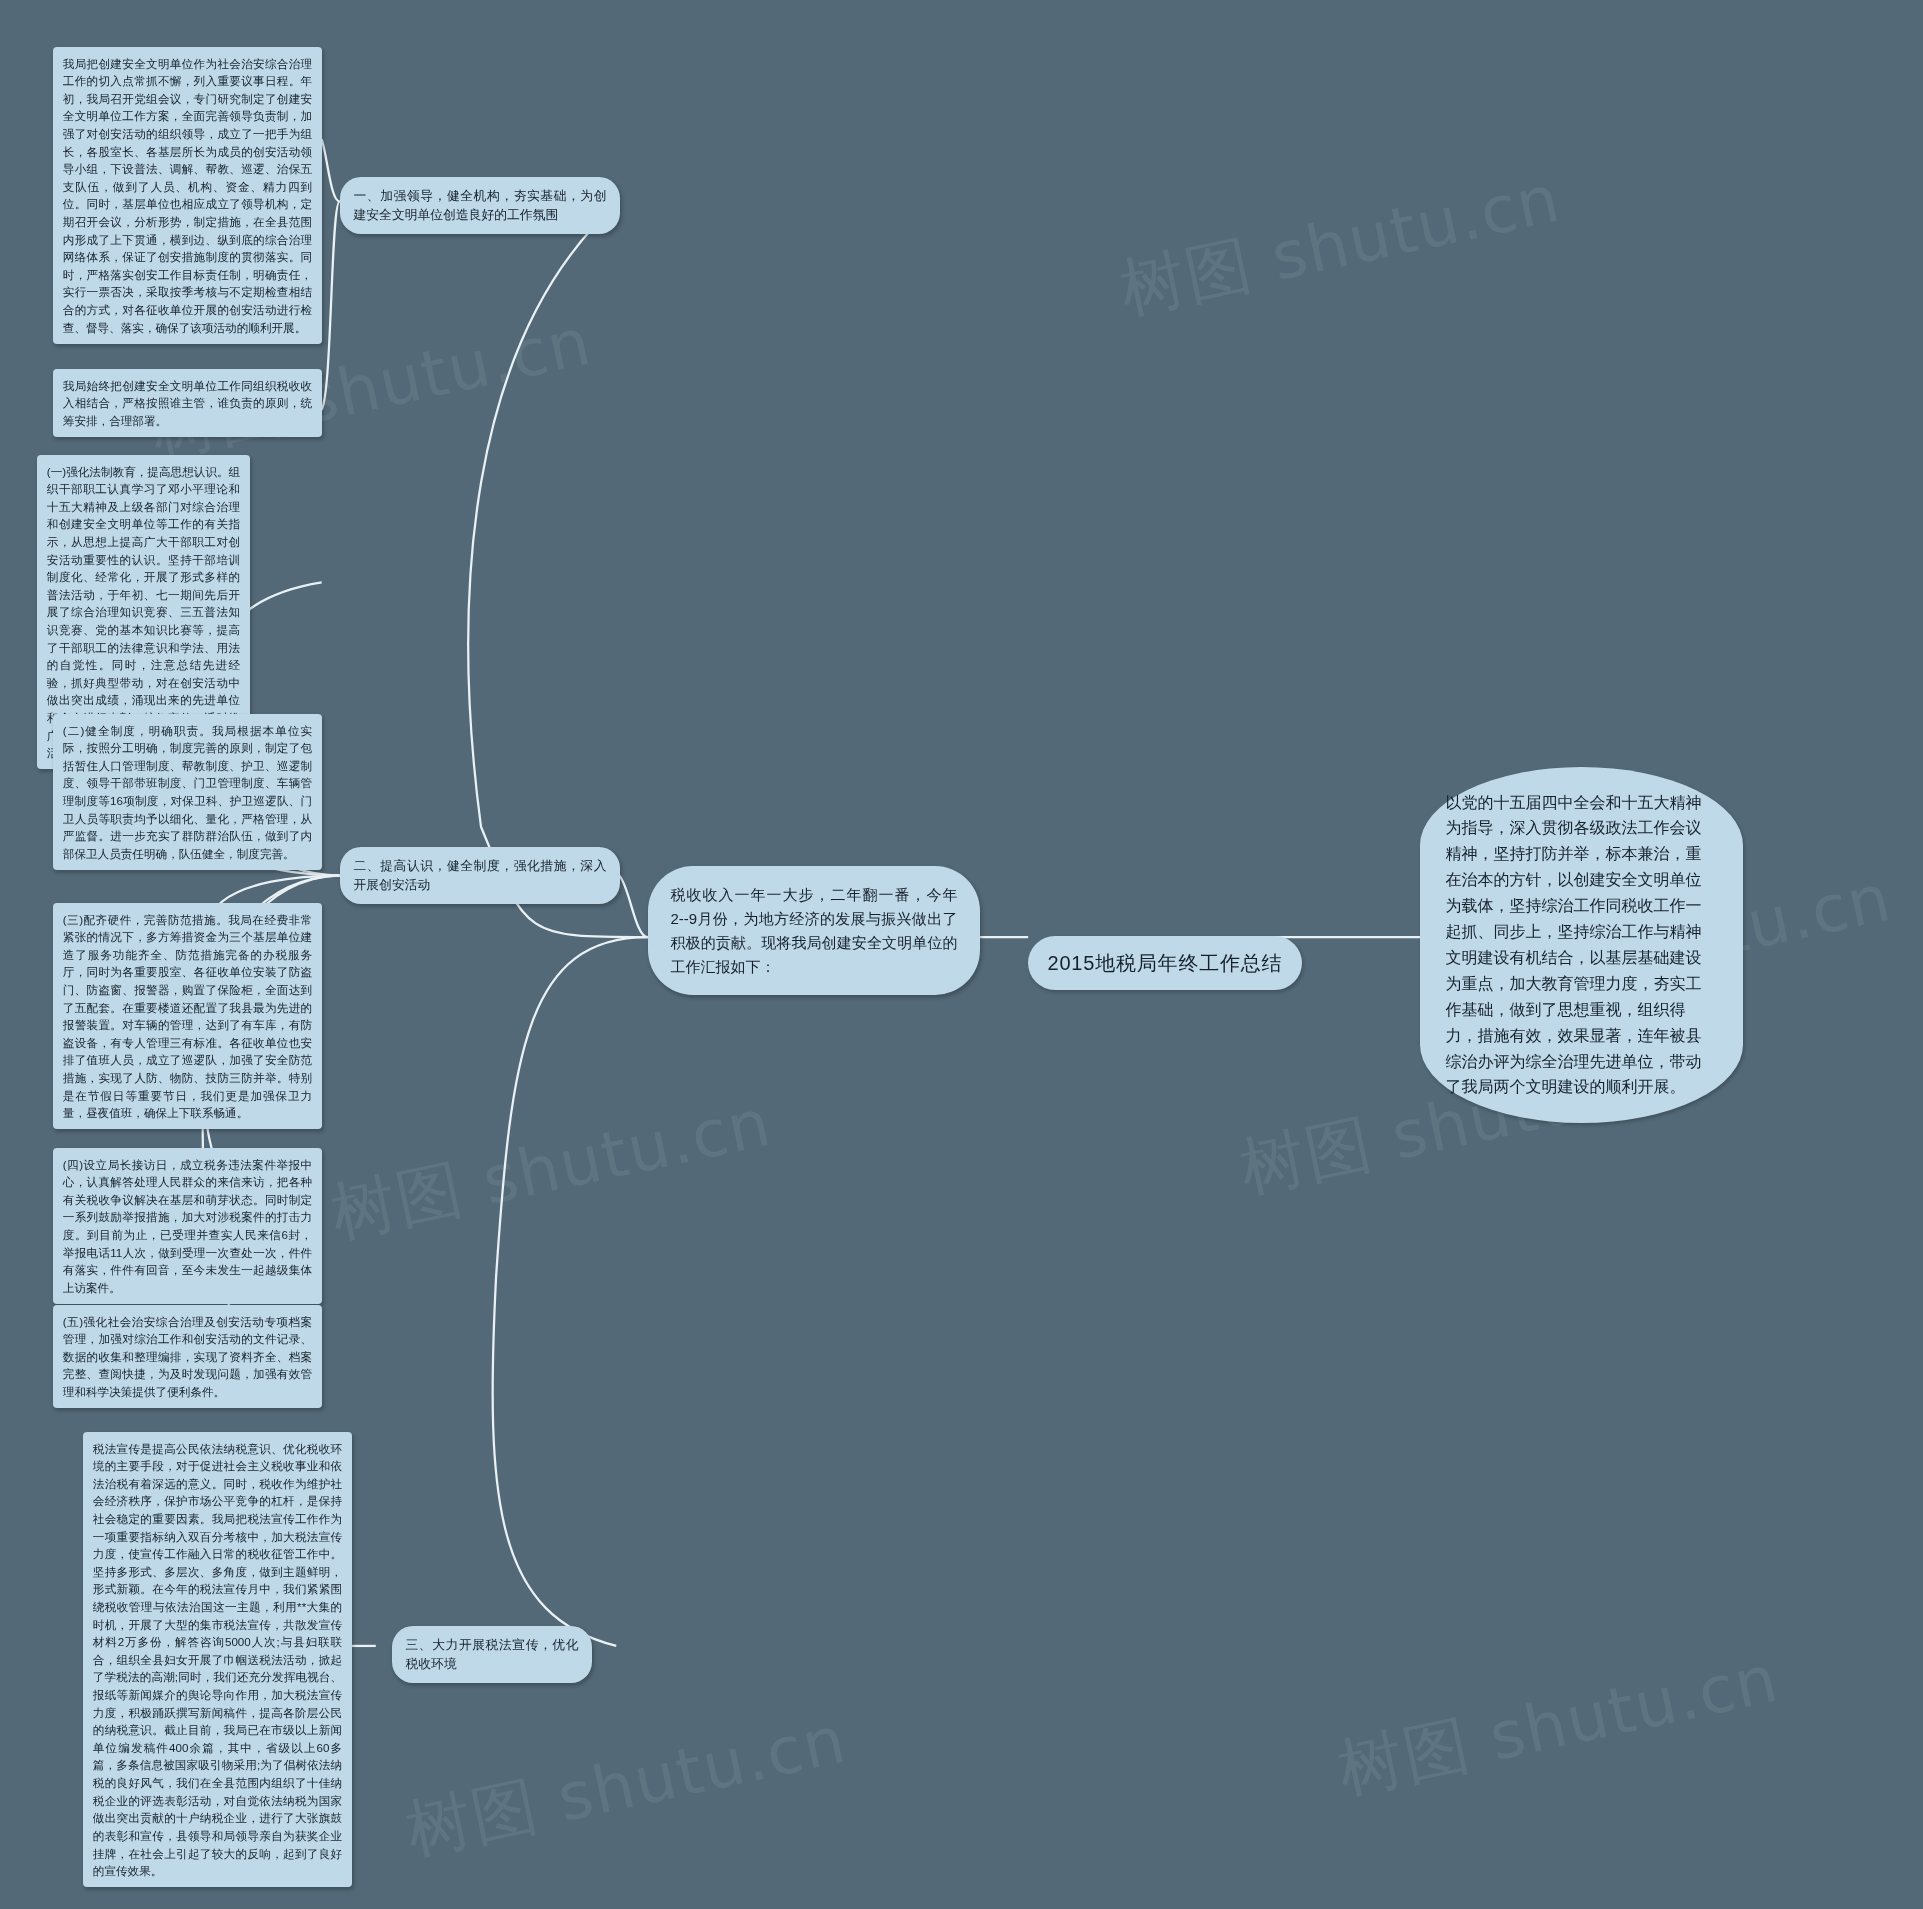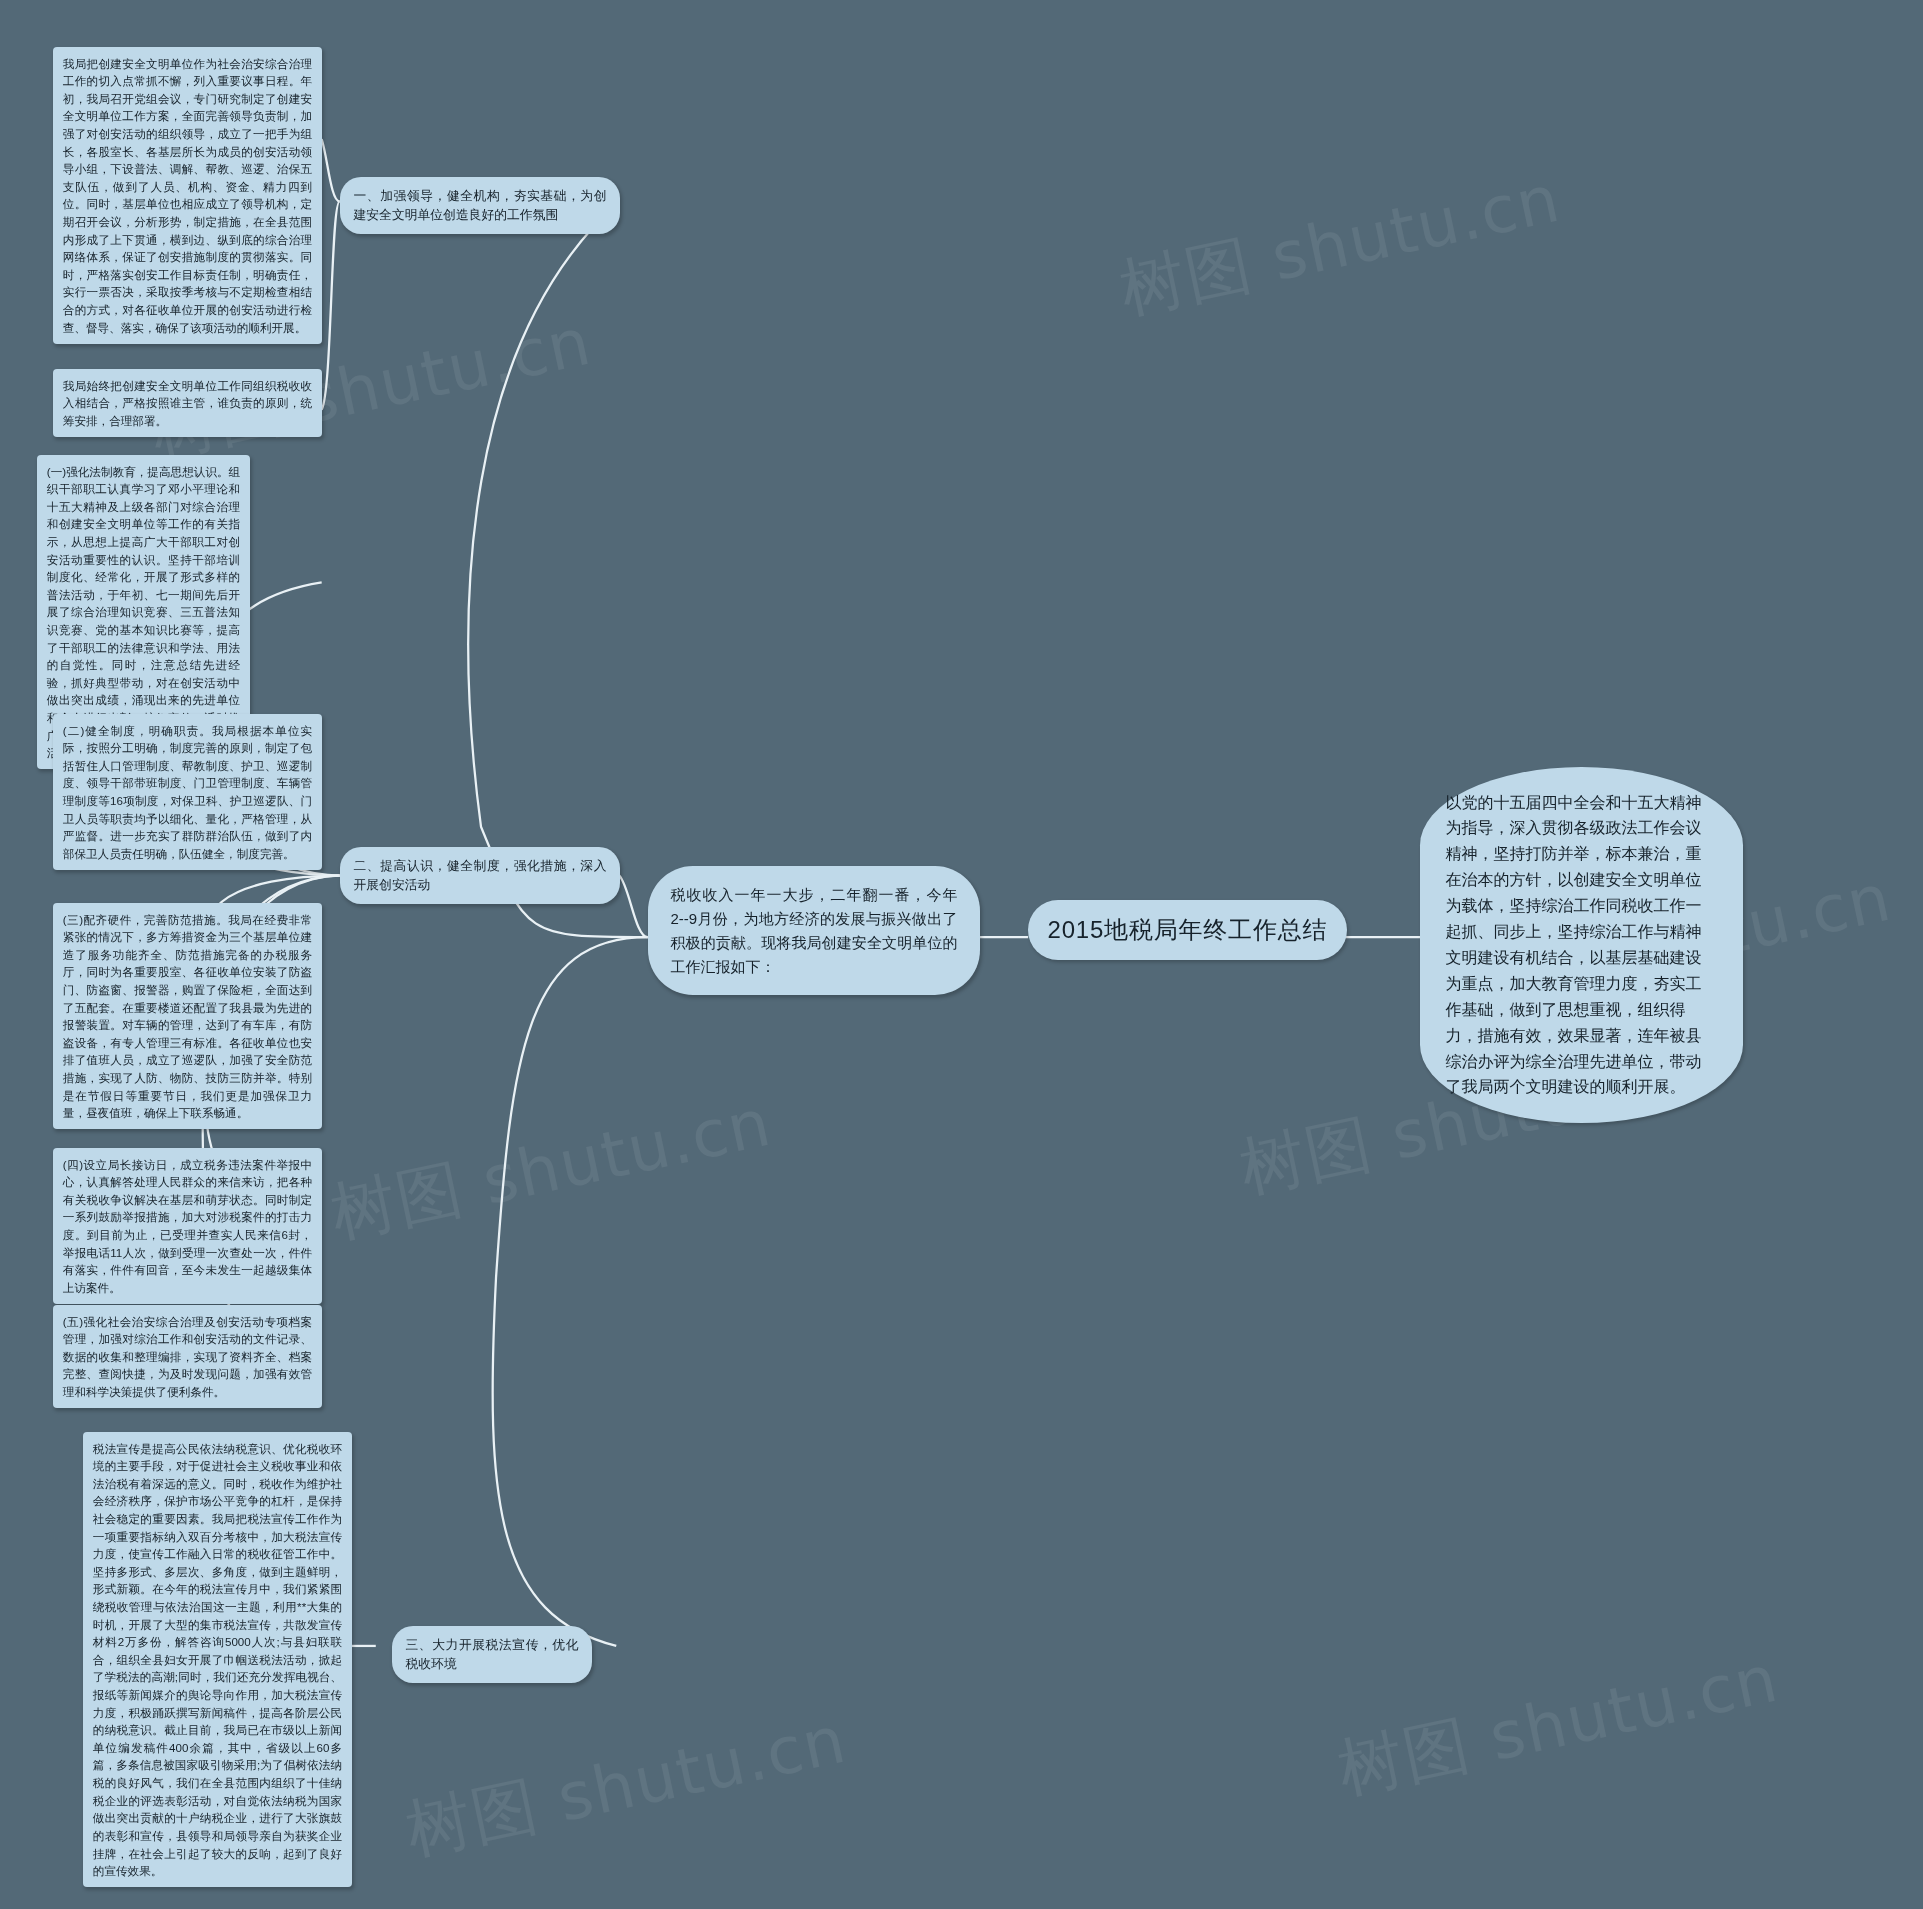--- a/index.html
+++ b/index.html
@@ -60,26 +60,27 @@
     text-align: justify;
     box-shadow: 1.5px 2.3px 3.8px rgba(0,0,0,0.22);
     -webkit-font-smoothing: antialiased;
   }
   .leaf      { font-size: 11.6px; border-radius: 4px; }
   .branch    { font-size: 12.8px;  border-radius: 21px; padding: 9px 13.5px; }
   .intro     { font-size: 15px;  border-radius: 45px; padding: 16.5px 22.5px; line-height: 1.6; }
   .summary   { font-size: 16px;  line-height: 1.62; padding: 22.5px 25.6px;
                border-radius: 50% / 22%; text-align: left; }
   .root {
-    font-size: 24px;
+    font-size: 20px;
     border-radius: 30px;
     padding: 12px 19.5px;
     white-space: nowrap;
     text-align: right;
     letter-spacing: 0.8px;
+    margin-top: 36px;
   }
 
   
   #n-l1    { left: 53px;   top: 47px;   width: 269px; }
   #n-l2    { left: 53px;   top: 369px;  width: 269px; }
   #n-l3    { left: 37px;   top: 455px;  width: 213px; }
   #n-l4    { left: 53px;   top: 714px;  width: 269px; }
   #n-l5    { left: 53px;   top: 903px; width: 269px; }
   #n-l6    { left: 53px;   top: 1148px; width: 269px; }
   #n-l7    { left: 53px;   top: 1305px; width: 269px; }

